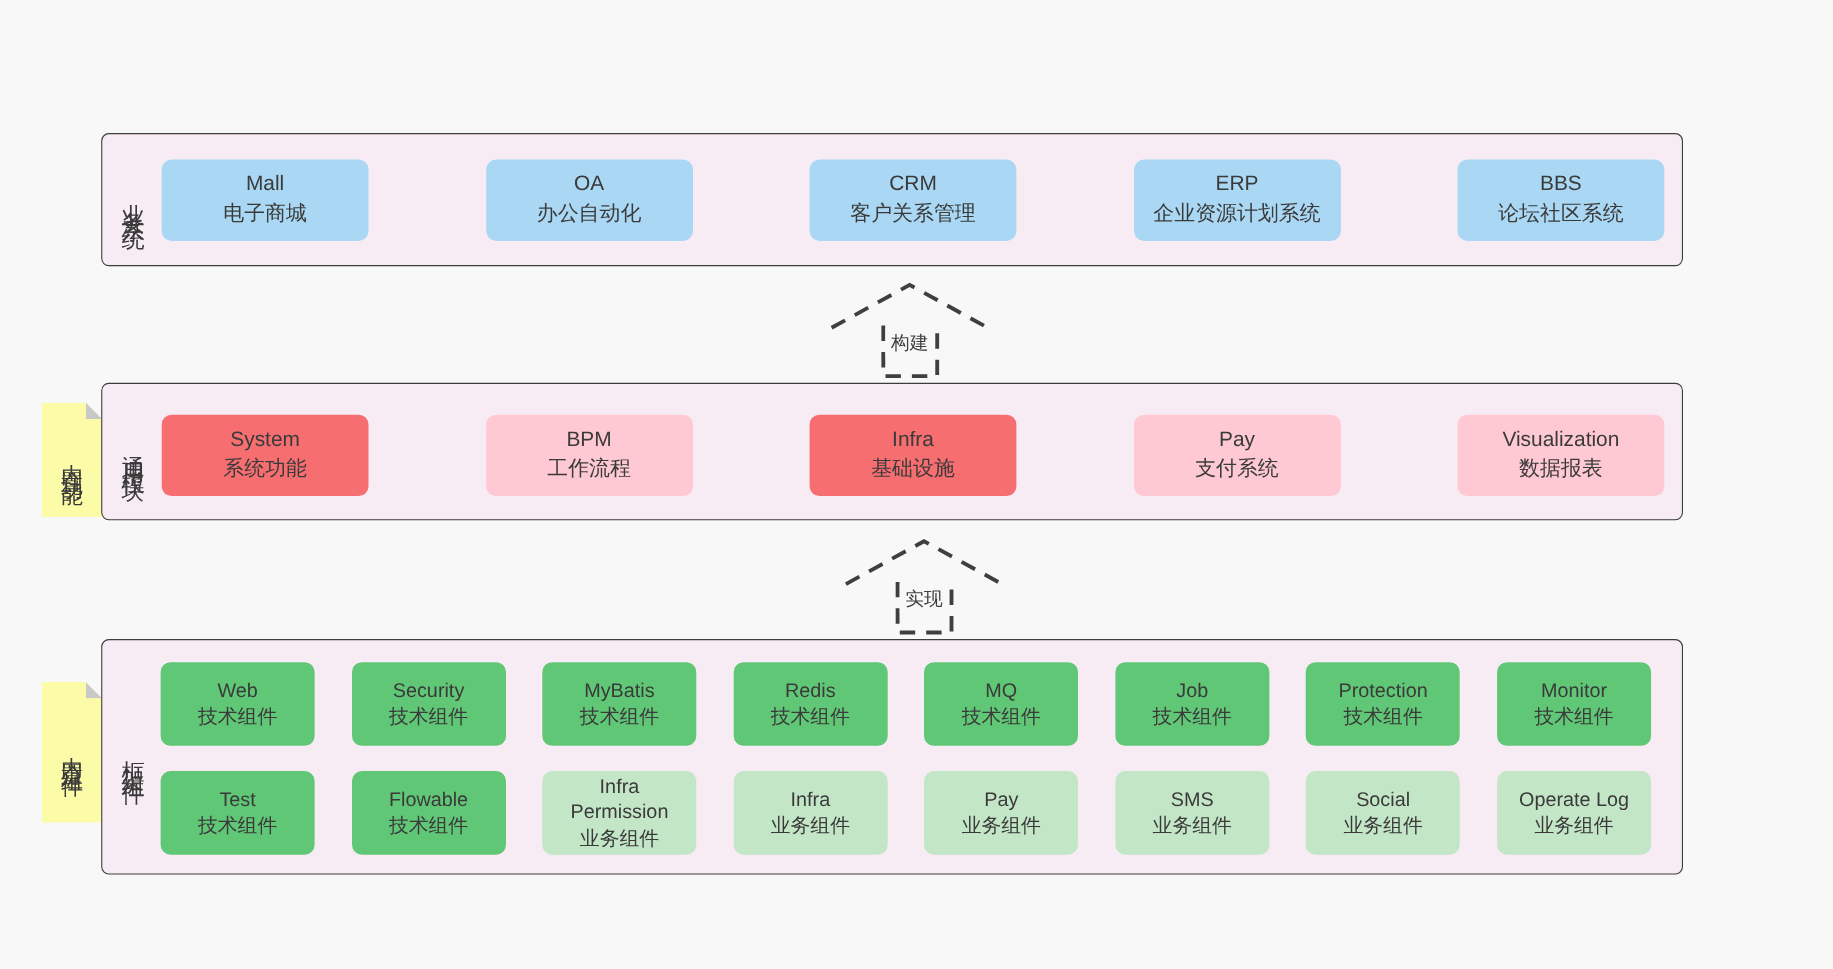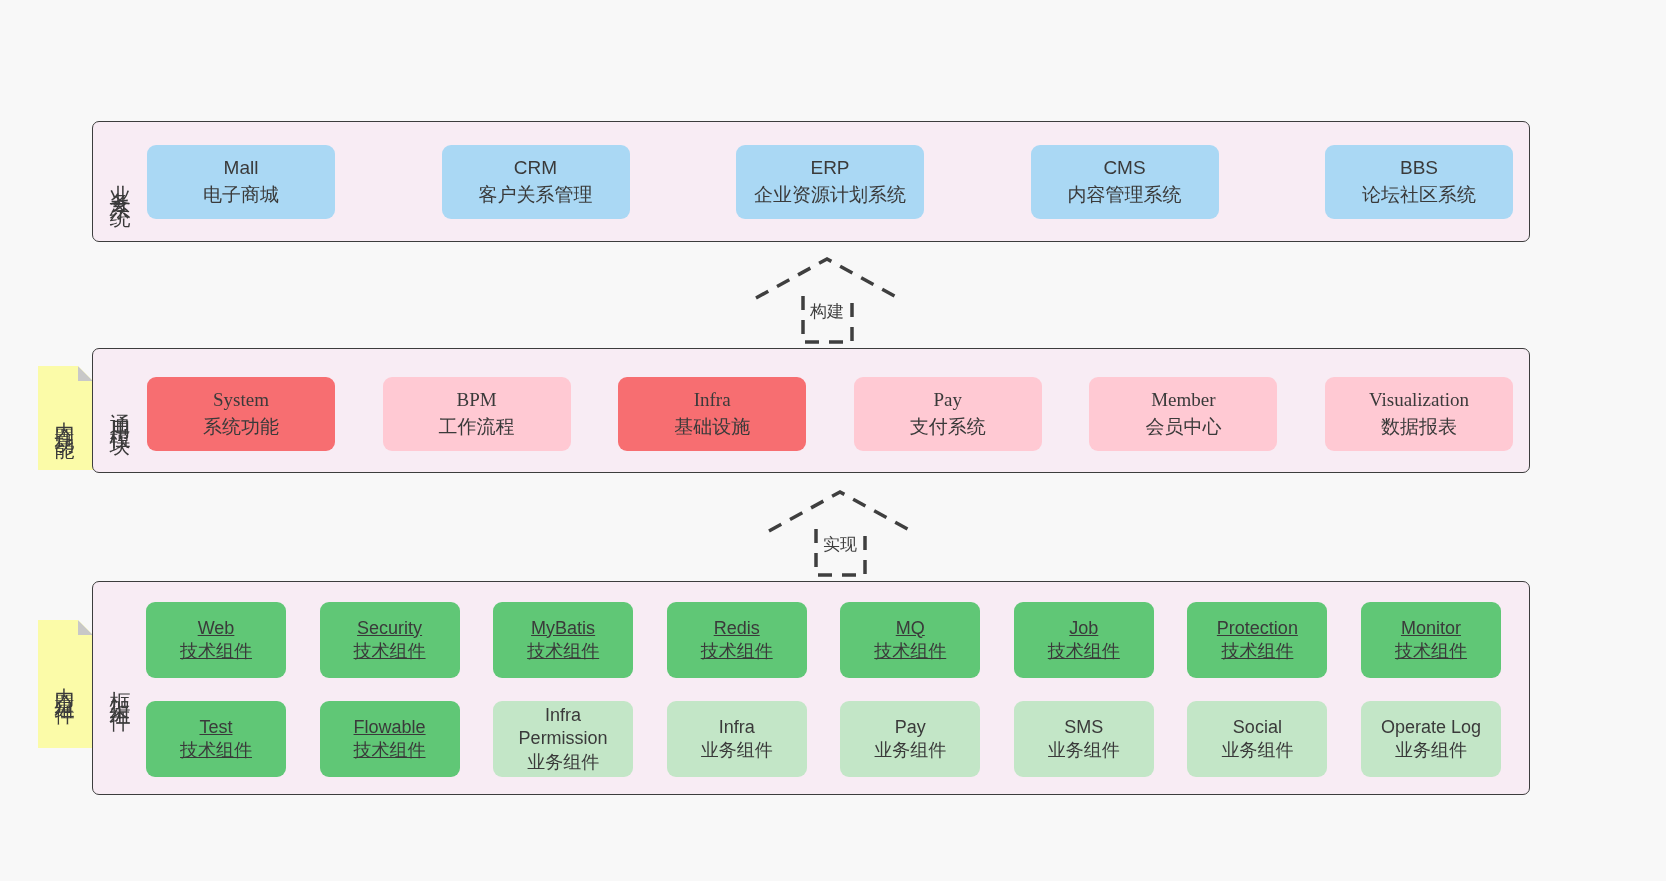--- a/index.html
+++ b/index.html
@@ -33,40 +33,40 @@
     writing-mode:vertical-rl;text-orientation:upright;
     font-size:21px;letter-spacing:7px;color:#3A3A3A;
     width:34px;
   }
 
   .box-row{
     position:absolute;left:54px;right:16px;
     display:flex;justify-content:space-between;
   }
   .panel-business .box-row{top:23px;}
-  .panel-modules  .box-row{top:28px;font-family:Liberation Serif, serif;}
+  .panel-modules  .box-row{top:28px;}
   .panel-components .box-row{left:53px;right:28px;}
   .row-1{top:20px;}
   .row-2{top:119px;}
 
   .box{
     width:188px;height:74px;
     border-radius:9px;
     display:flex;flex-direction:column;
     align-items:center;justify-content:center;
     text-align:center;
     font-size:19px;line-height:1.42;
     box-sizing:border-box;padding:0 6px;
   }
   .box-sm{width:140px;height:76px;font-size:18px;line-height:1.3;}
 
   .box-blue {background:#AAD8F4;}
   .box-red  {background:#F76E71;}
   .box-pink {background:#FFC9D3;}
-  .box-green{background:#60C776;text-decoration:underline;}
+  .box-green{background:#60C776;}
   .box-greenlight{background:#C3E6C7;}
 
   
   .sticky{
     position:absolute;left:38px;width:55px;
     background:#FBFBA8;
     clip-path:polygon(0 0, calc(100% - 15px) 0, 100% 15px, 100% 100%, 0 100%);
     display:flex;align-items:center;justify-content:center;
     z-index:1;
   }
@@ -101,30 +101,30 @@
 <div class="canvas">
 
   <section class="panel panel-business">
     <div class="side-label">业务系统</div>
     <div class="box-row">
       <div class="box box-blue">
         <div>Mall</div>
         <div>电子商城</div>
       </div>
       <div class="box box-blue">
+        <div>OA</div>
+        <div>办公自动化</div>
+      </div>
+      <div class="box box-blue">
         <div>CRM</div>
         <div>客户关系管理</div>
       </div>
       <div class="box box-blue">
         <div>ERP</div>
         <div>企业资源计划系统</div>
-      </div>
-      <div class="box box-blue">
-        <div>CMS</div>
-        <div>内容管理系统</div>
       </div>
       <div class="box box-blue">
         <div>BBS</div>
         <div>论坛社区系统</div>
       </div>
     </div>
   </section>
 
   <div class="arrow arrow-1">
     <svg viewBox="0 0 150 92">
@@ -150,24 +150,20 @@
       </div>
       <div class="box box-red">
         <div>Infra</div>
         <div>基础设施</div>
       </div>
       <div class="box box-pink">
         <div>Pay</div>
         <div>支付系统</div>
       </div>
       <div class="box box-pink">
-        <div>Member</div>
-        <div>会员中心</div>
-      </div>
-      <div class="box box-pink">
         <div>Visualization</div>
         <div>数据报表</div>
       </div>
     </div>
   </section>
 
   <div class="arrow arrow-2">
     <svg viewBox="0 0 150 92">
       <path d="M 4 44 L 75 5 L 146 44" fill="none" stroke="#3F3F3F" stroke-width="3.5" stroke-dasharray="14,10"></path>
       <path d="M 51 42 L 51 88 L 100 88 L 100 42" fill="none" stroke="#3F3F3F" stroke-width="3.5" stroke-dasharray="14,10"></path>

